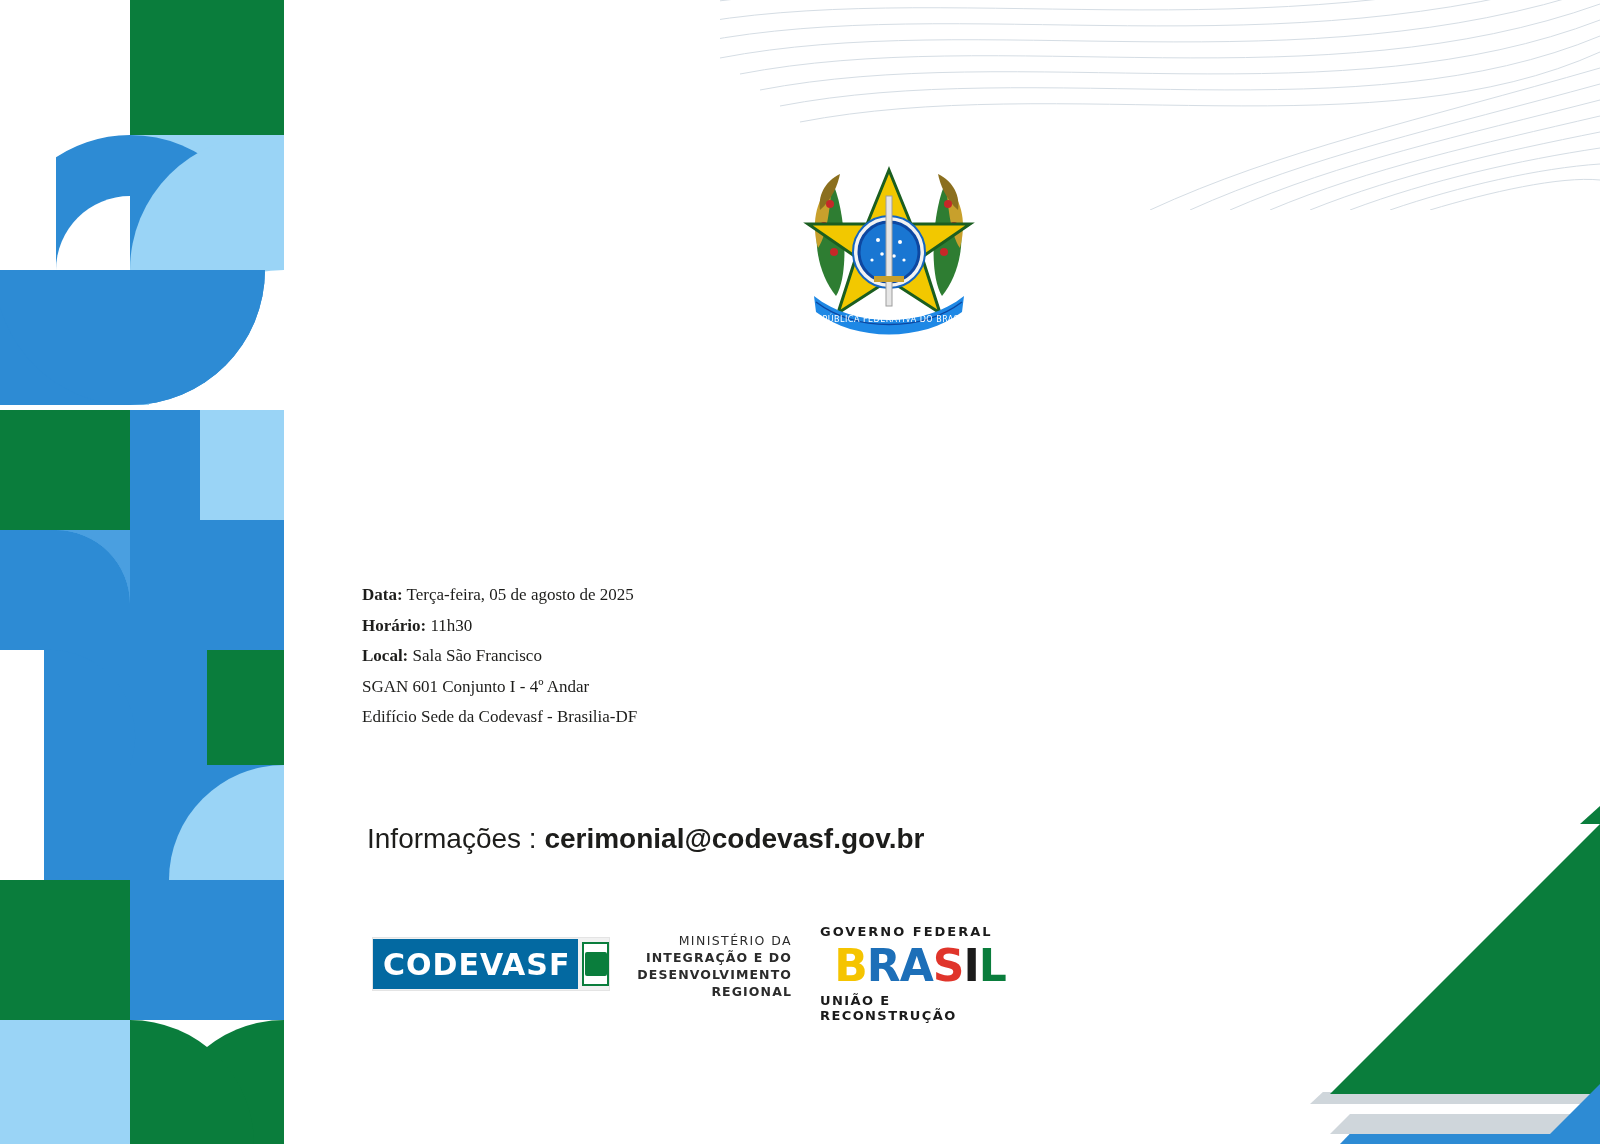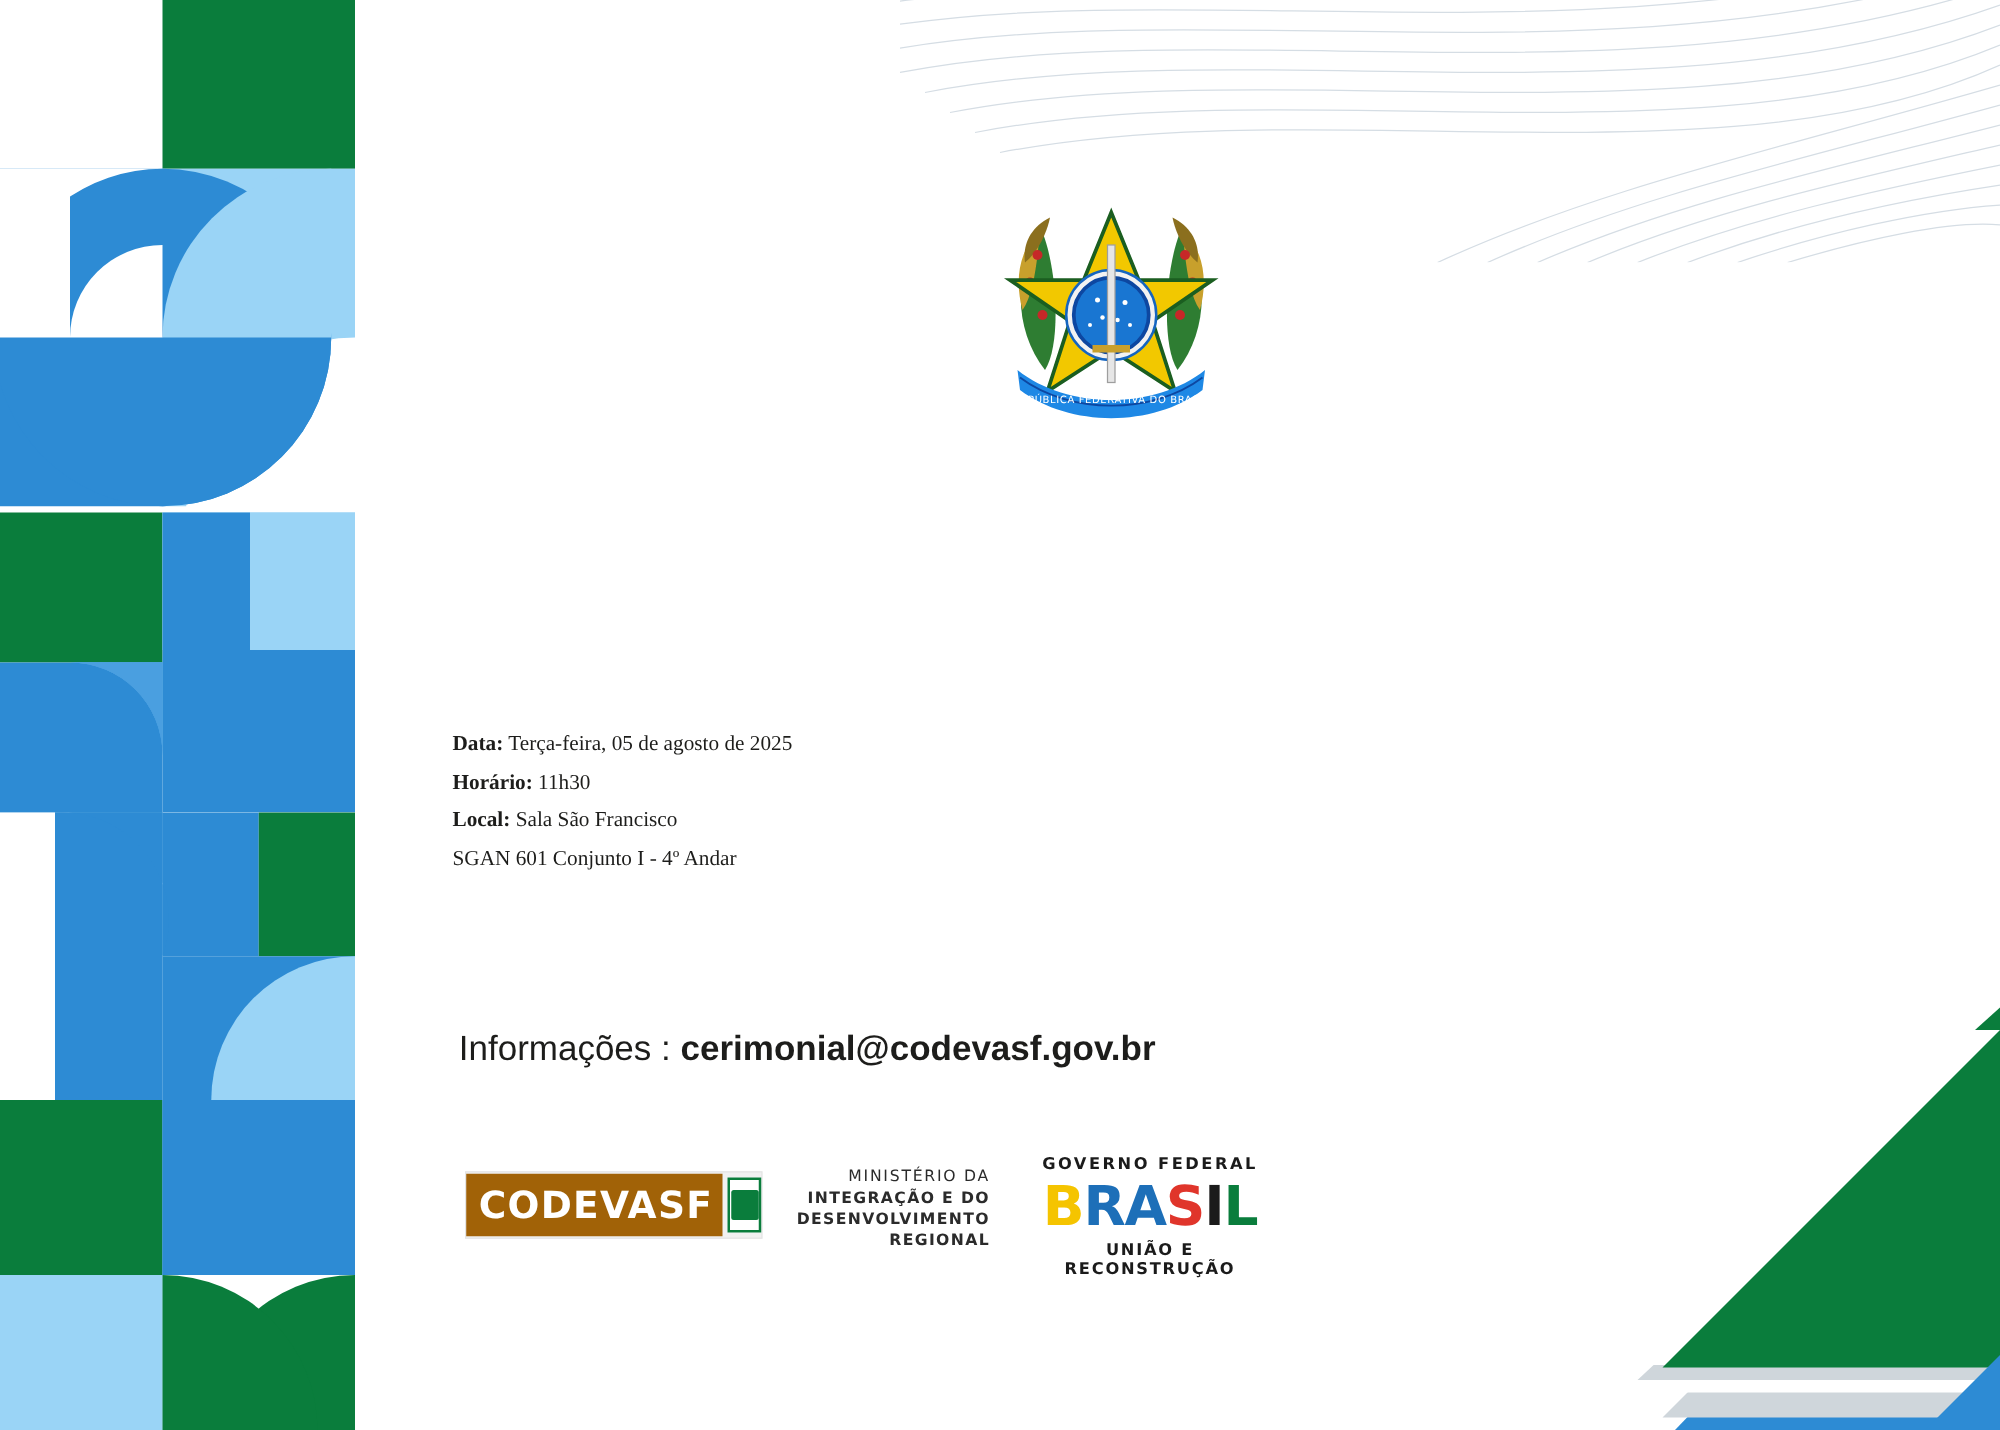--- a/index.html
+++ b/index.html
@@ -101,21 +101,21 @@
   .codevasf-logo {
     position: absolute;
     left: 0; top: 17px;
     width: 236px; height: 52px;
     background: #f1f1f1;
     border: 1px solid #e4e4e4;
     display: flex;
     align-items: center;
   }
   .cv-blue {
-    background: #a16207;
+    background: #0369a1;
     color: #ffffff;
     font-size: 30px;
     font-weight: bold;
     letter-spacing: 1px;
     padding: 4px 8px 4px 10px;
     height: 42px;
     display: flex;
     align-items: center;
     font-family: "DejaVu Sans", sans-serif;
   }
@@ -146,21 +146,20 @@
     color: #2b2b2b;
     font-family: "DejaVu Sans", sans-serif;
   }
   .ministry .thin { font-weight: normal; letter-spacing: 1.4px; }
 
   
   .govfed {
     position: absolute;
     left: 448px; top: 4px;
     width: 200px;
-    text-align: center;
   }
   .govfed .gf-top {
     font-size: 13px;
     font-weight: bold;
     letter-spacing: 2px;
     color: #1b1b1b;
     font-family: "DejaVu Sans", sans-serif;
   }
   .gf-brasil {
     margin-top: 3px;
@@ -335,20 +334,21 @@
     </div>
     <div>
       <span class="lbl">Horário:</span>
       <span>11h30</span>
     </div>
     <div>
       <span class="lbl">Local:</span>
       <span> Sala São Francisco</span>
     </div>
     <div>SGAN 601 Conjunto I - 4º Andar</div>
+    <div>Edifício Sede da Codevasf - Brasilia-DF</div>
   </div>
 
   <div class="info">
     <span>Informações : </span><span class="email">cerimonial@codevasf.gov.br</span>
   </div>
 
   <div class="logos">
 
     <div class="codevasf-logo">
       <div class="cv-blue">CODEVASF</div>

